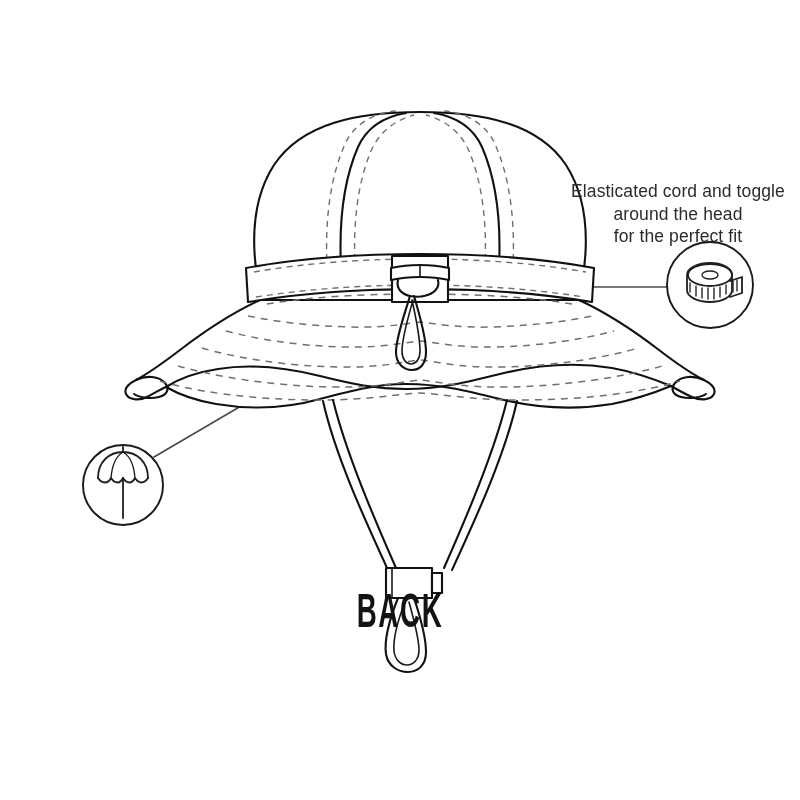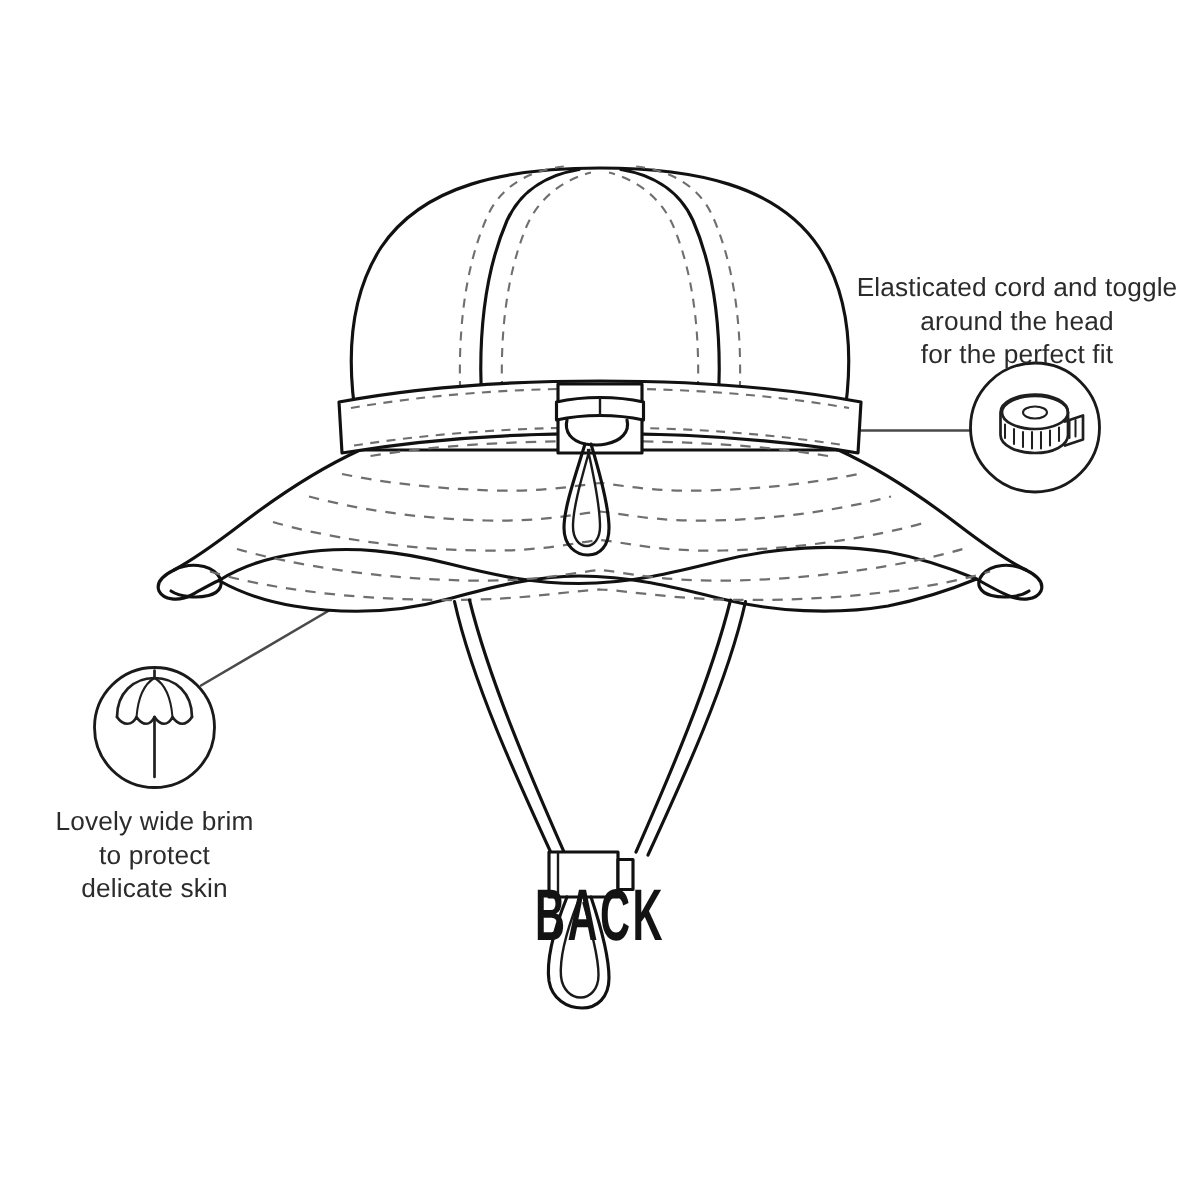--- a/index.html
+++ b/index.html
@@ -13,20 +13,21 @@
     height: 800px;
     position: relative;
     overflow: hidden;
     font-family: "Liberation Sans", sans-serif;
   }
   #stage {
     position: absolute;
     top: 0; left: 0;
     width: 644px;
     height: 800px;
+    padding-left: 20px;
   }
   svg.diagram {
     display: block;
     width: 800px;
     height: 800px;
   }
   
   .ink {
     fill: none;
     stroke: #111111;
@@ -376,19 +377,16 @@
         <path class="icon-line" d="M 103 478 L 103 518"></path>
       </g>
     </g>
 
   </svg>
 
   <div class="callout-text" id="callout-cord-text">Elasticated cord and toggle
 around the head
 for the perfect fit</div>
 
-  <div class="callout-text" id="callout-brim-text">Lovely wide brim
-to protect
-delicate skin</div>
 
   <div id="view-label">BACK</div>
 
 </div>
 
 </body></html>

